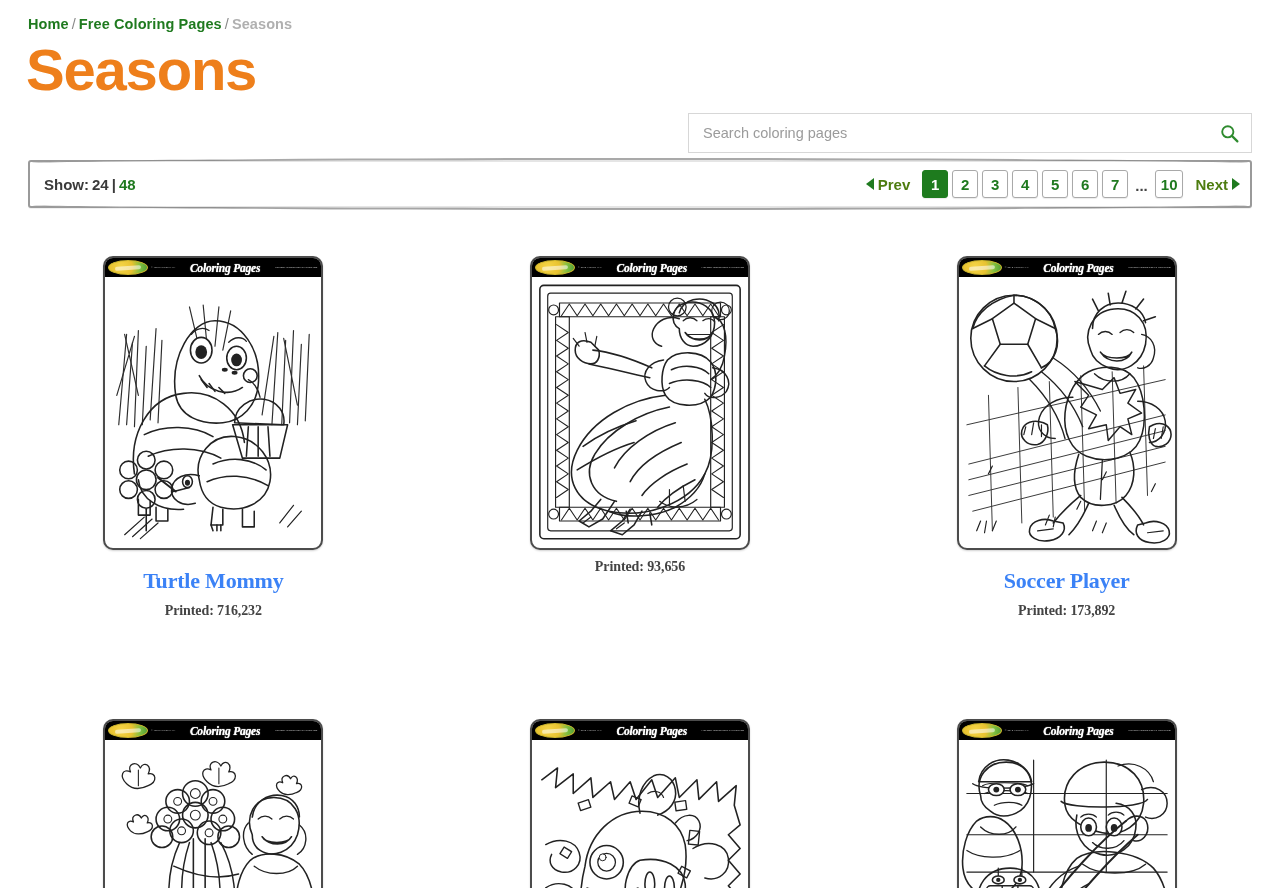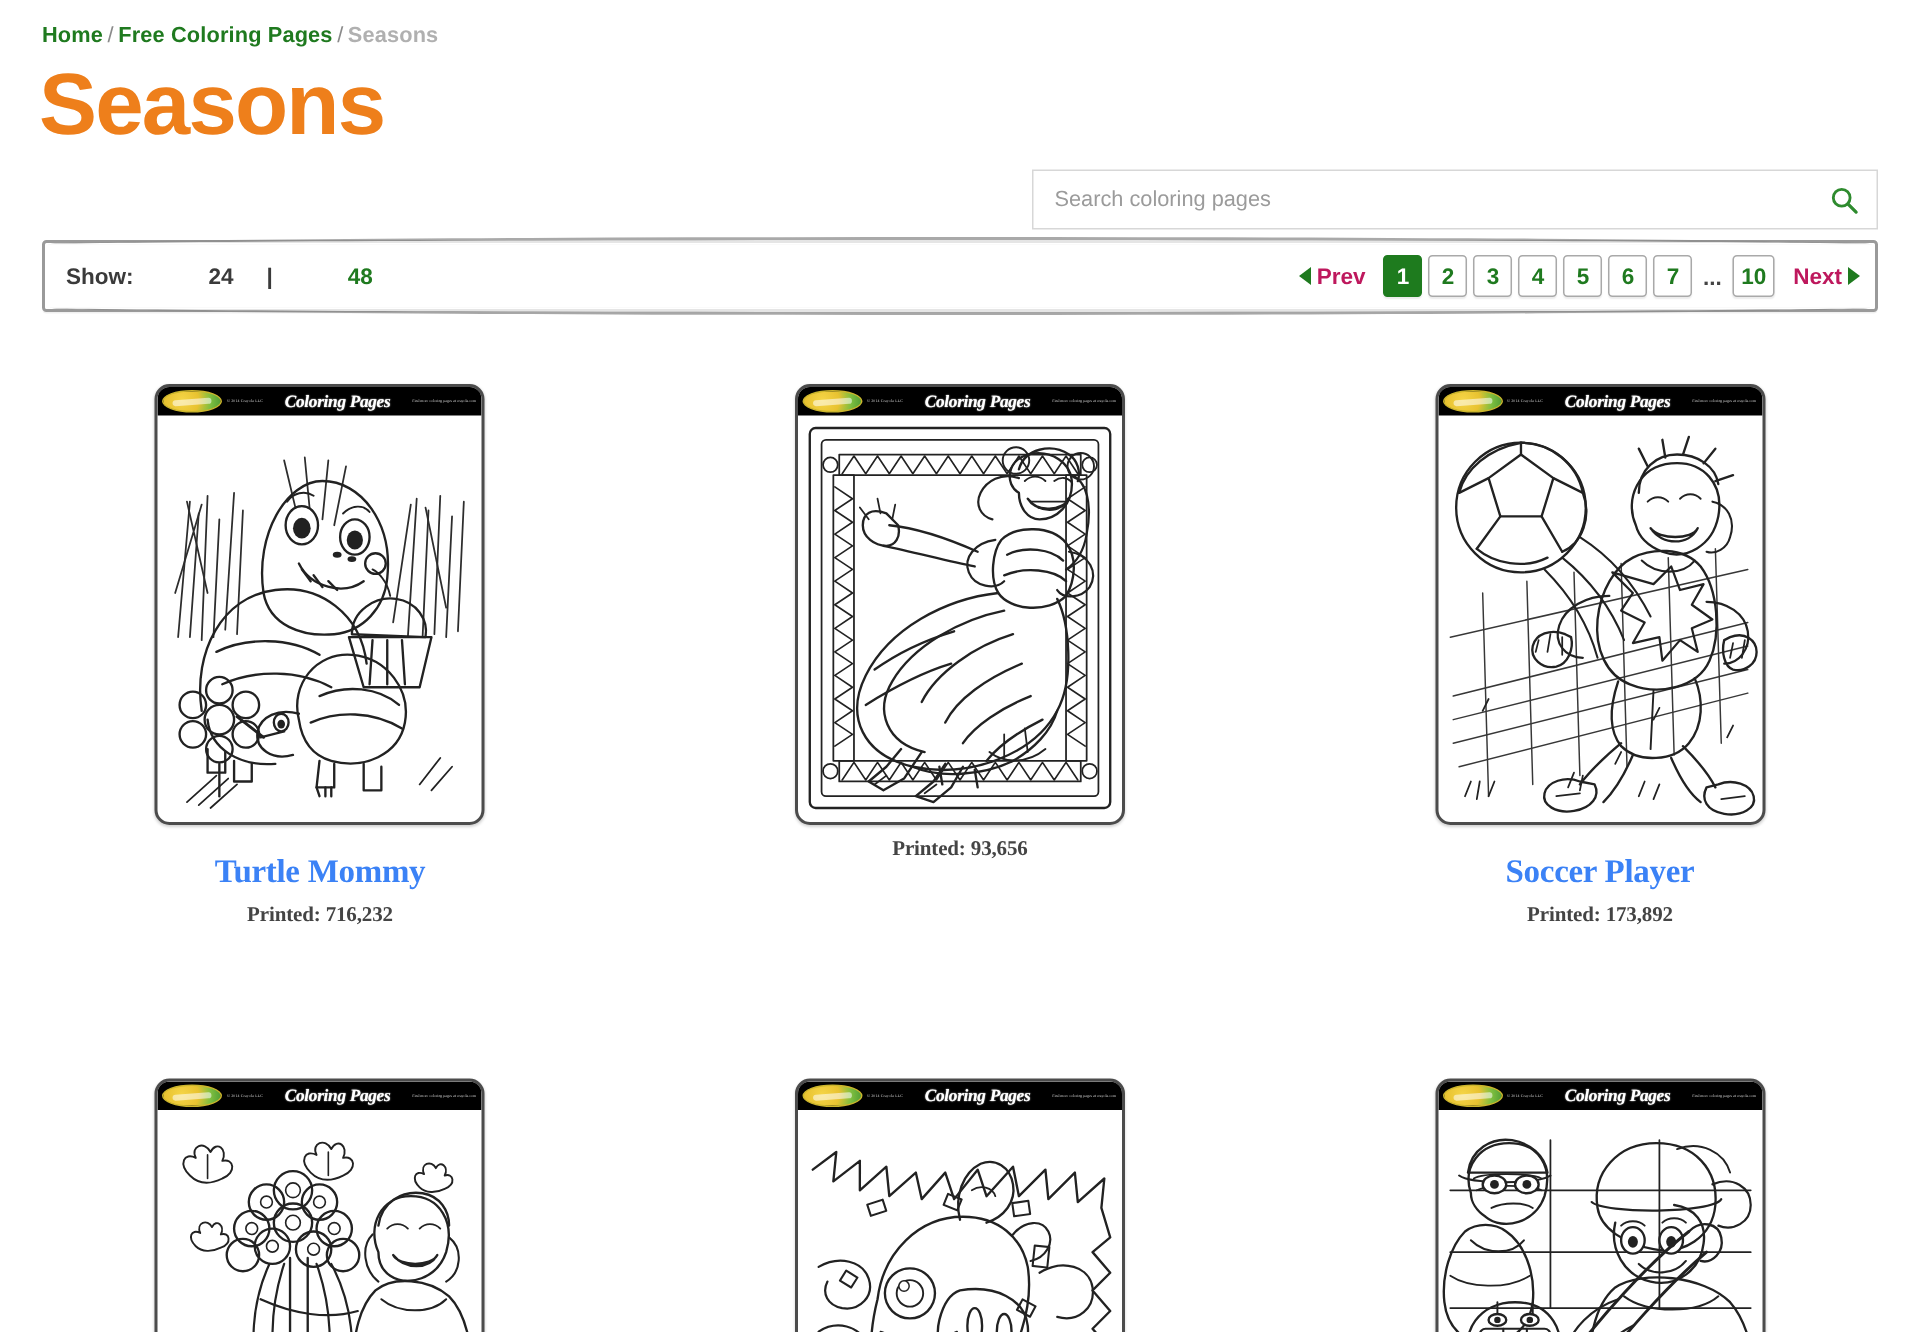--- a/index.html
+++ b/index.html
@@ -133,50 +133,49 @@
     opacity: .75;
   }
 
   .show-group {
     position: absolute;
     left: 16px;
     top: 0;
     height: 48px;
     display: flex;
     align-items: center;
-    gap: 22px;
+    gap: 3px;
     font-size: 15px;
     font-weight: bold;
     z-index: 3;
   }
   .show-label { color: #3a3a3a; }
   .show-opt {
     color: #3a3a3a;
     text-decoration: none;
     cursor: pointer;
-    margin-left: 28px;
   }
   .show-opt.active { color: #1f7a1f; }
   .show-divider { color: #3a3a3a; }
 
   .pager {
     position: absolute;
     right: 8px;
     top: 0;
     height: 48px;
     display: flex;
     align-items: center;
     gap: 4px;
     z-index: 3;
   }
   .pg-prev, .pg-next {
     display: flex;
     align-items: center;
     gap: 4px;
-    color: #be185d;
+    color: #4d7c0f;
     font-size: 15px;
     font-weight: bold;
     text-decoration: none;
     cursor: pointer;
     padding: 0 4px;
   }
   .pg-prev { margin-right: 4px; }
   .pg-next { margin-left: 4px; }
   .tri {
     width: 0; height: 0;

